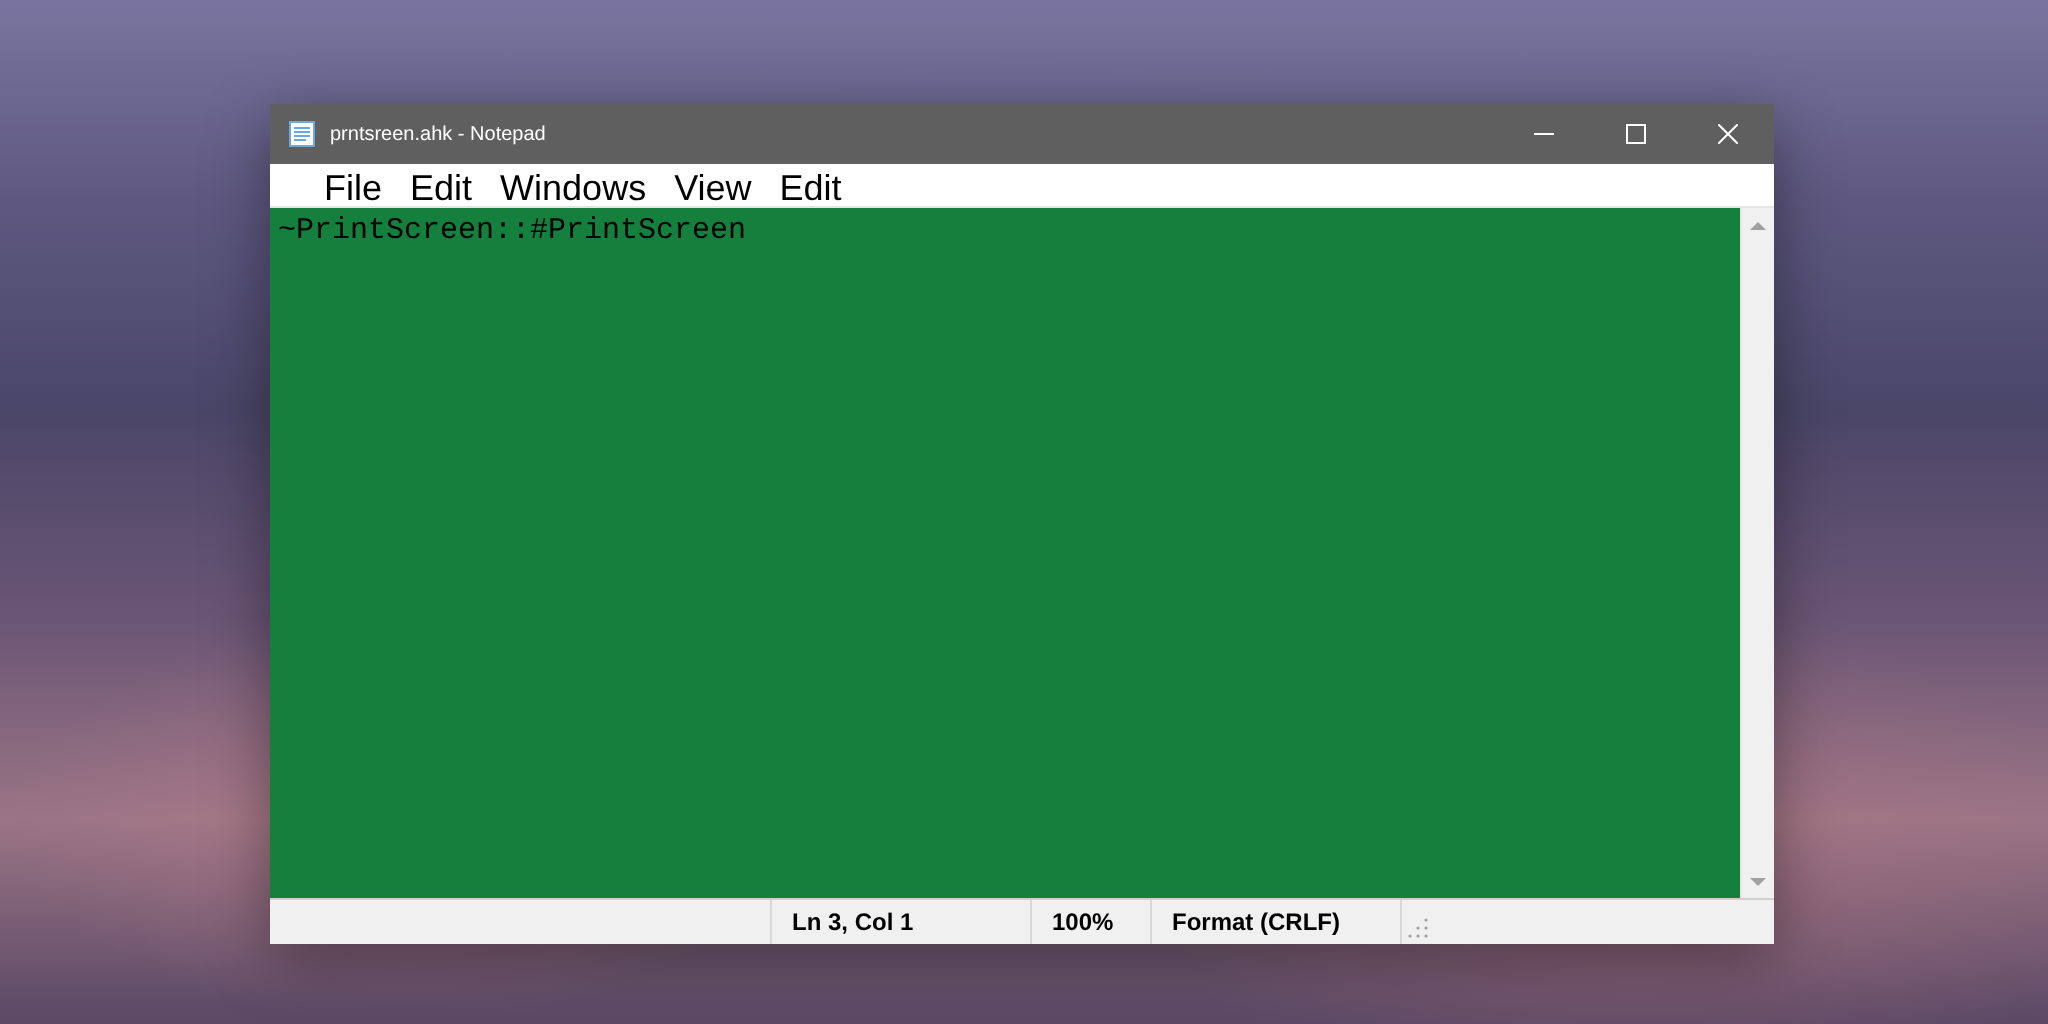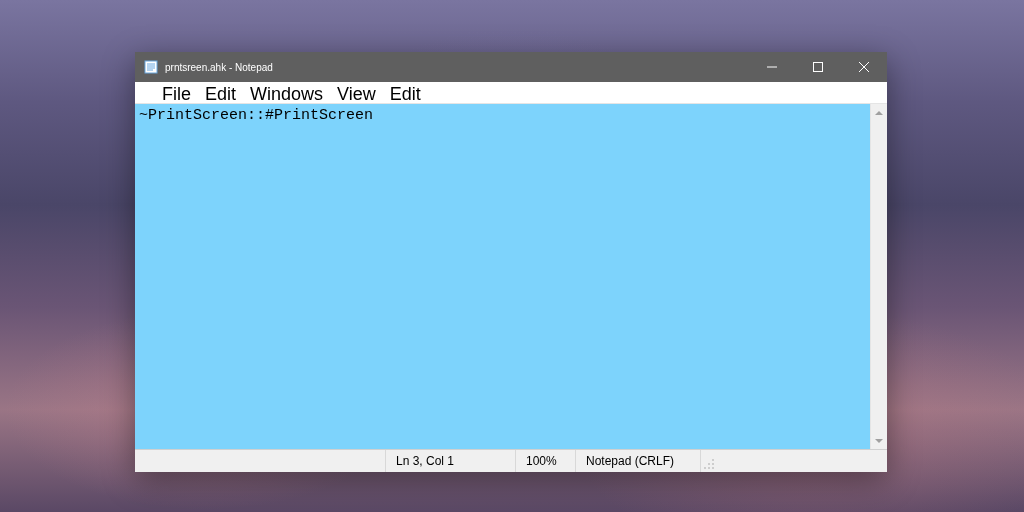--- a/index.html
+++ b/index.html
@@ -87,21 +87,21 @@
       color: #000000;
     }
     .menu-item {
       padding: 2px 7px;
       cursor: default;
     }
     .editor-wrap {
       flex: 1;
       display: flex;
       position: relative;
-      background: #7dd3fc;
+      background: #15803d;
     }
     .editor {
       flex: 1;
       padding: 2px 4px;
       font-family: Consolas, "Courier New", monospace;
       font-size: 15px;
       line-height: 1.3;
       white-space: pre;
       color: #000000;
       border: none;
@@ -127,20 +127,21 @@
       flex: 1;
     }
     .statusbar {
       height: 23px;
       background: #f0f0f0;
       border-top: 1px solid #d0d0d0;
       display: flex;
       align-items: center;
       font-size: 12px;
       color: #000000;
+      font-weight: bold;
     }
     .status-cell {
       padding: 0 10px;
       border-left: 1px solid #d8d8d8;
       height: 100%;
       display: flex;
       align-items: center;
     }
     .status-first {
       border-left: none;
@@ -215,21 +216,21 @@
             <polygon points="4,4 8,0 0,0" fill="#a0a0a0"></polygon>
           </svg>
       </div>
     </div>
   </div>
 
   <div class="statusbar">
     <div class="status-cell status-first"></div>
     <div class="status-cell" style="width:130px">Ln 3, Col 1</div>
     <div class="status-cell" style="width:60px">100%</div>
-    <div class="status-cell" style="width:125px">Notepad (CRLF)</div>
+    <div class="status-cell" style="width:125px">Format (CRLF)</div>
     <div class="resize-grip">
       <svg width="12" height="12" viewBox="0 0 12 12">
         <circle cx="10" cy="2" r="0.8" fill="#a0a0a0"></circle>
         <circle cx="6" cy="6" r="0.8" fill="#a0a0a0"></circle>
         <circle cx="10" cy="6" r="0.8" fill="#a0a0a0"></circle>
         <circle cx="2" cy="10" r="0.8" fill="#a0a0a0"></circle>
         <circle cx="6" cy="10" r="0.8" fill="#a0a0a0"></circle>
         <circle cx="10" cy="10" r="0.8" fill="#a0a0a0"></circle>
       </svg>
     </div>

